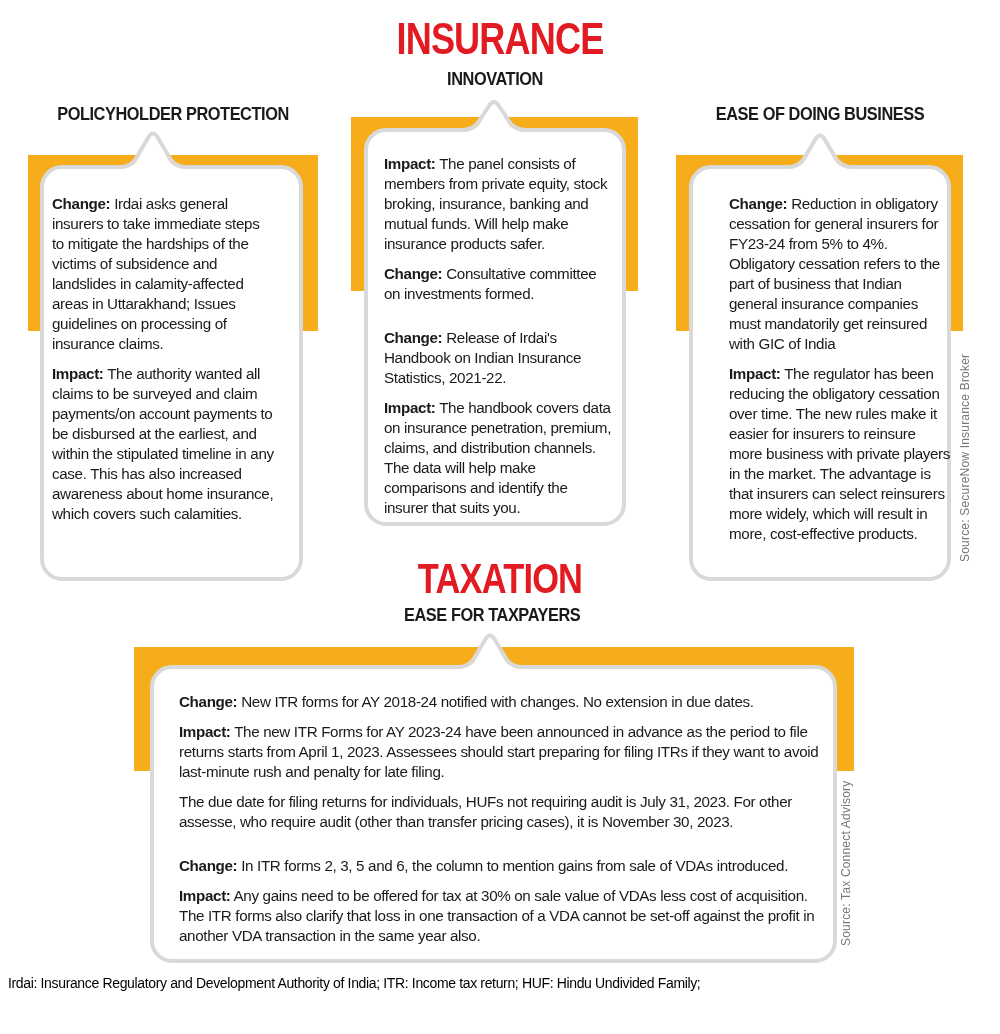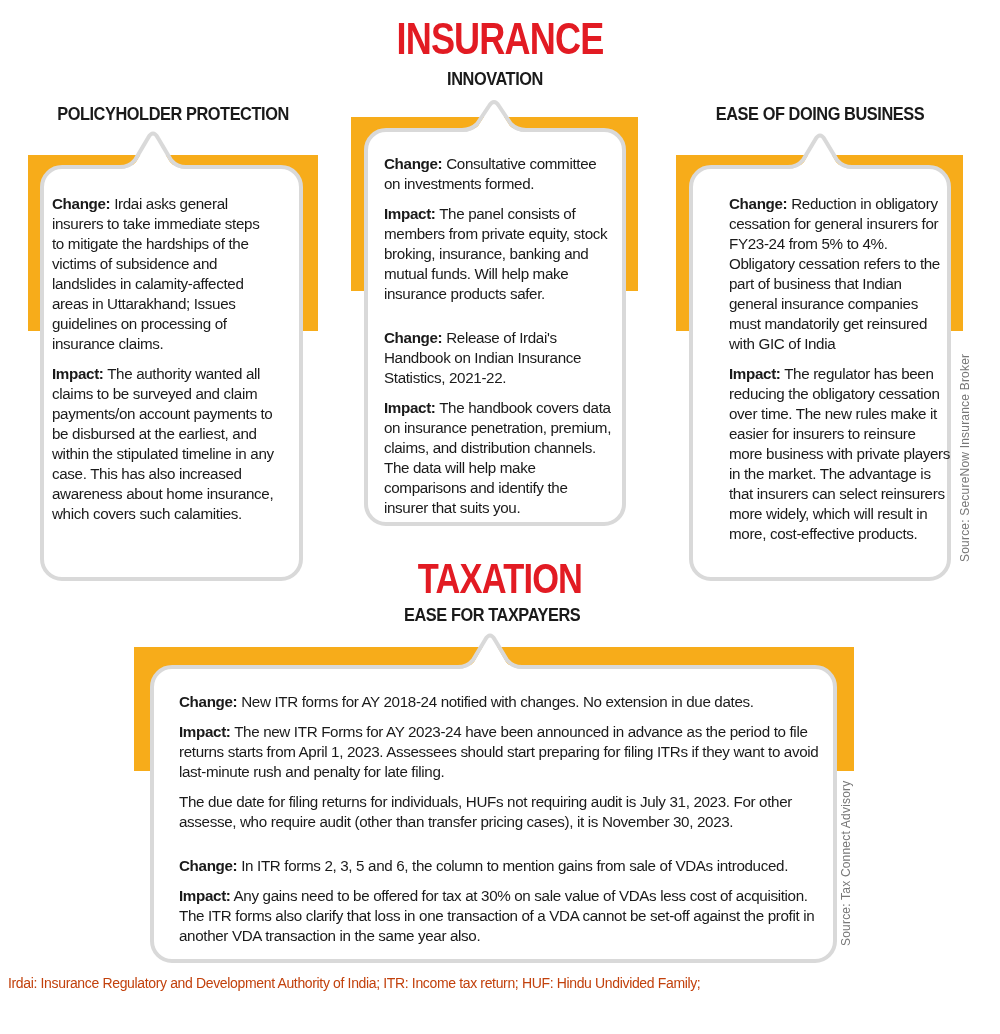--- a/index.html
+++ b/index.html
@@ -13,21 +13,21 @@
   .band { position:absolute; background:#f7ac1a; }
   .card { position:absolute; background:#fff; border:4px solid #d9d9d9; border-radius:22px; box-sizing:border-box; }
   .notch { position:absolute; }
   .content { position:absolute; font-size:15.2px; line-height:20px; letter-spacing:-0.35px; }
   .content p { margin:0 0 10px 0; }
   .content b { font-weight:bold; }
   .gap { height:14px; }
   .source { position:absolute; font-size:12px; color:#777; letter-spacing:0.2px;
     transform:rotate(-90deg); transform-origin:left top; white-space:nowrap; }
   .footer { position:absolute; left:8px; top:973px; width:990px; font-size:14px; line-height:20px;
-    color:#c2410c; letter-spacing:-0.35px; }
+    color:#000000; letter-spacing:-0.35px; }
 </style>
 </head>
 <body>
 
 <div class="main-title" style="top:14px;font-size:44px;line-height:50px;">INSURANCE</div>
 
 <div class="sub-title" style="left:23px;width:300px;top:103px;">POLICYHOLDER PROTECTION</div>
 <div class="band" style="left:28px;top:155px;width:290px;height:176px;"></div>
 <div class="card" style="left:40px;top:165px;width:263px;height:416px;"></div>
 <svg class="notch" style="left:100px;top:122px;" width="110" height="50" viewBox="0 0 110 50">
@@ -40,22 +40,22 @@
 </div>
 
 <div class="sub-title" style="left:395px;width:200px;top:68px;">INNOVATION</div>
 <div class="band" style="left:351px;top:117px;width:287px;height:174px;"></div>
 <div class="card" style="left:364px;top:128px;width:262px;height:398px;"></div>
 <svg class="notch" style="left:440px;top:95px;" width="110" height="40" viewBox="0 0 110 40">
   <path d="M0,37 L22,37 Q32,37 38,31 L49,14 Q54,6 59,14 L70,31 Q76,37 86,37 L110,37 L110,40 L0,40 Z" fill="#fff"></path>
   <path d="M2,35 L22,35 Q31,35 37,29 L49,11 Q54,3 59,11 L71,29 Q77,35 86,35 L108,35" fill="none" stroke="#d9d9d9" stroke-width="4"></path>
 </svg>
 <div class="content" style="left:384px;top:154px;width:228px;">
+  <p><b>Impact:</b> <span>The panel consists of members from private equity, stock broking, insurance, banking and mutual funds. Will help make insurance products safer.</span></p>
   <p><b>Change:</b> <span>Consultative committee on investments formed.</span></p>
-  <p><b>Impact:</b> <span>The panel consists of members from private equity, stock broking, insurance, banking and mutual funds. Will help make insurance products safer.</span></p>
   <div class="gap"></div>
   <p><b>Change:</b> <span>Release of Irdai's Handbook on Indian Insurance Statistics, 2021-22.</span></p>
   <p><b>Impact:</b> <span>The handbook covers data on insurance penetration, premium, claims, and distribution channels. The data will help make comparisons and identify the insurer that suits you.</span></p>
 </div>
 
 <div class="sub-title" style="left:670px;width:300px;top:103px;">EASE OF DOING BUSINESS</div>
 <div class="band" style="left:676px;top:155px;width:287px;height:176px;"></div>
 <div class="card" style="left:689px;top:165px;width:262px;height:416px;"></div>
 <svg class="notch" style="left:766px;top:128px;" width="110" height="44" viewBox="0 0 110 44">
   <path d="M0,41 L22,41 Q32,41 38,34 L49,15 Q54,6 59,15 L70,34 Q76,41 86,41 L110,41 L110,44 L0,44 Z" fill="#fff"></path>

